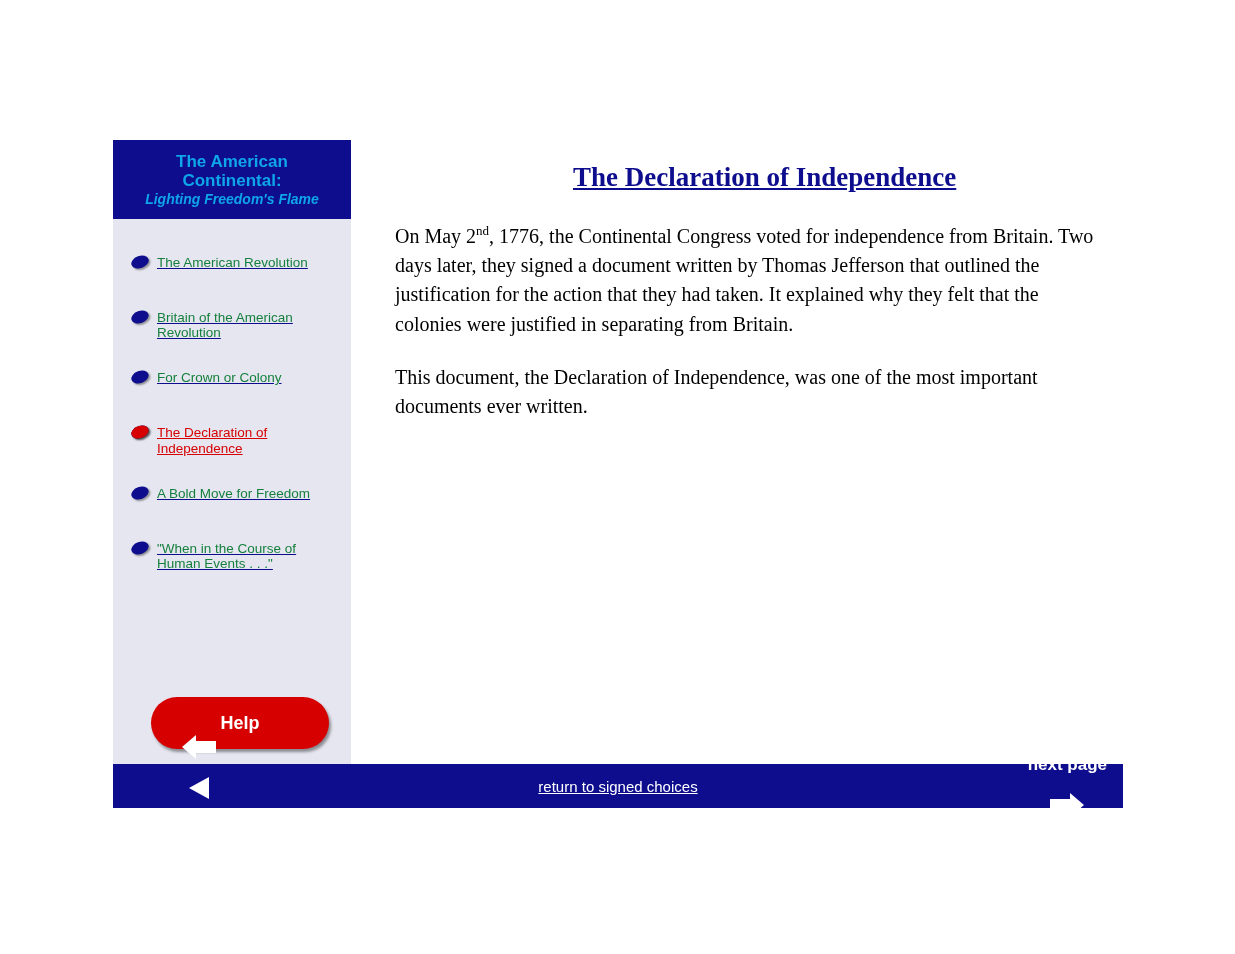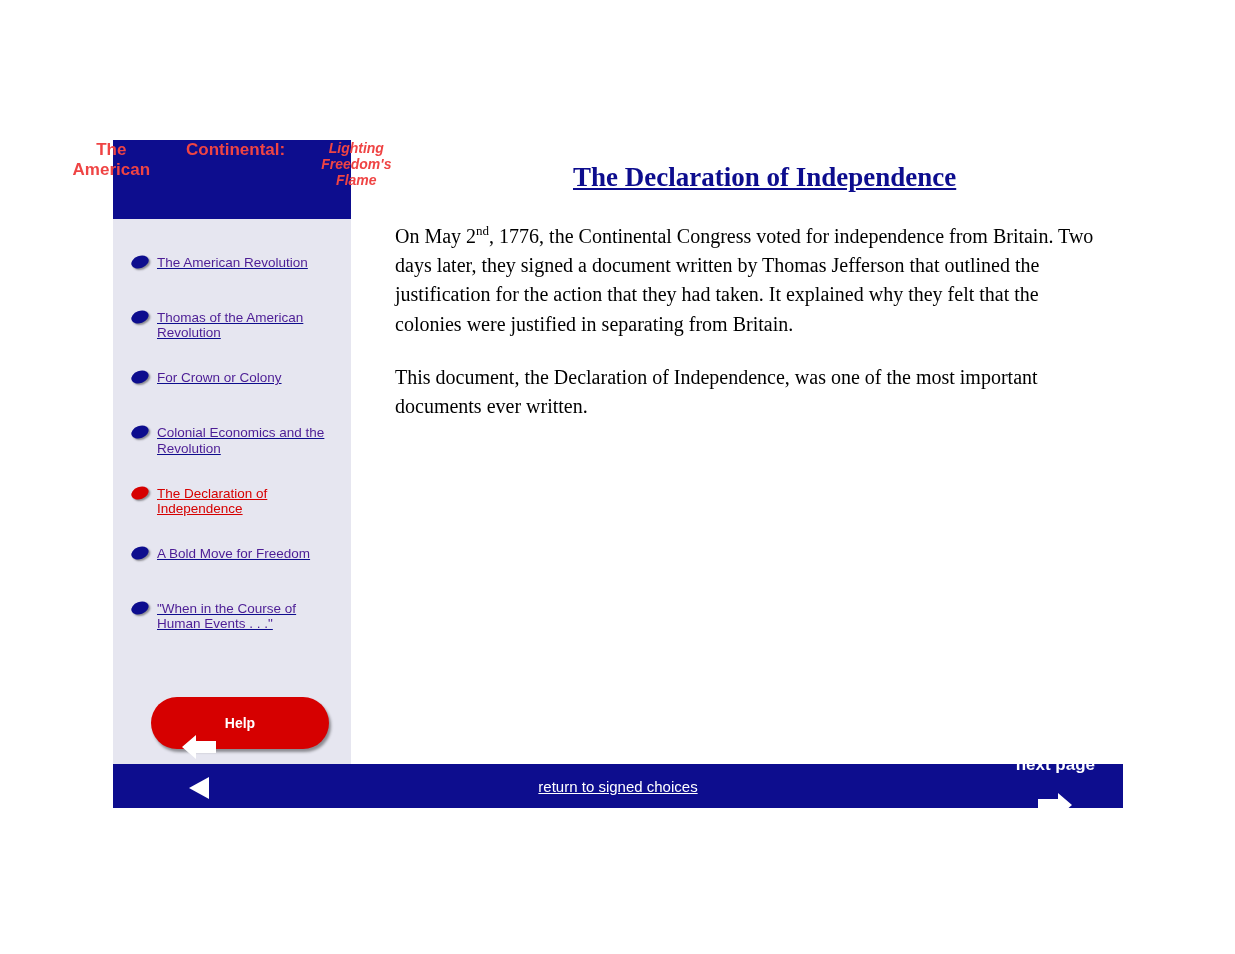--- a/index.html
+++ b/index.html
@@ -24,30 +24,29 @@
     left: 0;
     top: 0;
     width: 238px;
     height: 624px;
     background: #e6e6f0;
   }
   .sidebar-header {
     width: 100%;
     height: 79px;
     background: #0d0d8e;
-    color: #ef4444;
+    color: #0ea5e9;
     font-family: Arial, Helvetica, sans-serif;
     font-weight: bold;
     text-align: center;
     display: flex;
-    flex-direction: row;
+    flex-direction: column;
     justify-content: center;
     line-height: 1.15;
     font-size: 17px;
-    gap: 36px;
   }
   .sidebar-menu {
     list-style: none;
     padding: 36px 0 0 0;
   }
   .sidebar-menu li {
     position: relative;
     padding: 0 14px 0 44px;
     margin-bottom: 40px;
     font-family: Arial, Helvetica, sans-serif;
@@ -61,41 +60,41 @@
     left: 18px;
     top: 1px;
     width: 18px;
     height: 12px;
     border-radius: 50%;
     background: #0d0d8e;
     transform: rotate(-20deg);
     box-shadow: 1px 2px 2px rgba(0,0,0,0.4);
   }
   .sidebar-menu li a {
-    color: #4c1d95;
+    color: #15803d;
     text-decoration: underline;
     text-decoration-color: #0d0d8e;
   }
   .sidebar-menu li.active .bullet { background: #d60000; }
   .sidebar-menu li.active a {
     color: #d60000;
     text-decoration-color: #d60000;
   }
   .help-btn {
     position: absolute;
     left: 38px;
     bottom: 15px;
     width: 178px;
     height: 52px;
     background: #d60000;
     border-radius: 26px;
     color: #ffffff;
     font-family: Arial, Helvetica, sans-serif;
     font-weight: bold;
-    font-size: 14px;
+    font-size: 18px;
     display: flex;
     align-items: center;
     justify-content: center;
     box-shadow: 2px 3px 3px rgba(0,0,0,0.4);
     cursor: pointer;
     border: none;
   }
   
   .page-title {
     position: absolute;
@@ -129,21 +128,21 @@
     display: flex;
     align-items: center;
   }
   .nav-left, .nav-right {
     display: flex;
     align-items: center;
     gap: 18px;
     flex-direction: column;
   }
   .nav-left { padding-left: 28px; }
-  .nav-right { margin-left: auto; padding-right: 28px; }
+  .nav-right { margin-left: auto; padding-right: 16px; }
   .nav-center {
     position: absolute;
     left: 50%;
     transform: translateX(-50%);
     color: #ffffff;
     font-family: Arial, Helvetica, sans-serif;
     font-size: 15px;
     text-decoration: underline;
     cursor: pointer;
   }
@@ -171,29 +170,28 @@
       <span>Continental:</span>
       <span style="font-size:14px;font-style:italic;font-weight:bold">Lighting Freedom's Flame</span>
     </div>
     <ul class="sidebar-menu">
       <li>
         <span class="bullet"></span>
         <a>The American Revolution</a>
       </li>
       <li class="twoline">
         <span class="bullet"></span>
-        <a>Thomas of the American Revolution</a>
+        <a>Britain of the American Revolution</a>
       </li>
       <li>
         <span class="bullet"></span>
         <a>For Crown or Colony</a>
       </li>
       <li class="twoline">
         <span class="bullet"></span>
-        <a>Colonial Economics and the Revolution</a>
       </li>
       <li class="active twoline">
         <span class="bullet"></span>
         <a>The Declaration of Independence</a>
       </li>
       <li>
         <span class="bullet"></span>
         <a>A Bold Move for Freedom</a>
       </li>
       <li class="twoline">

